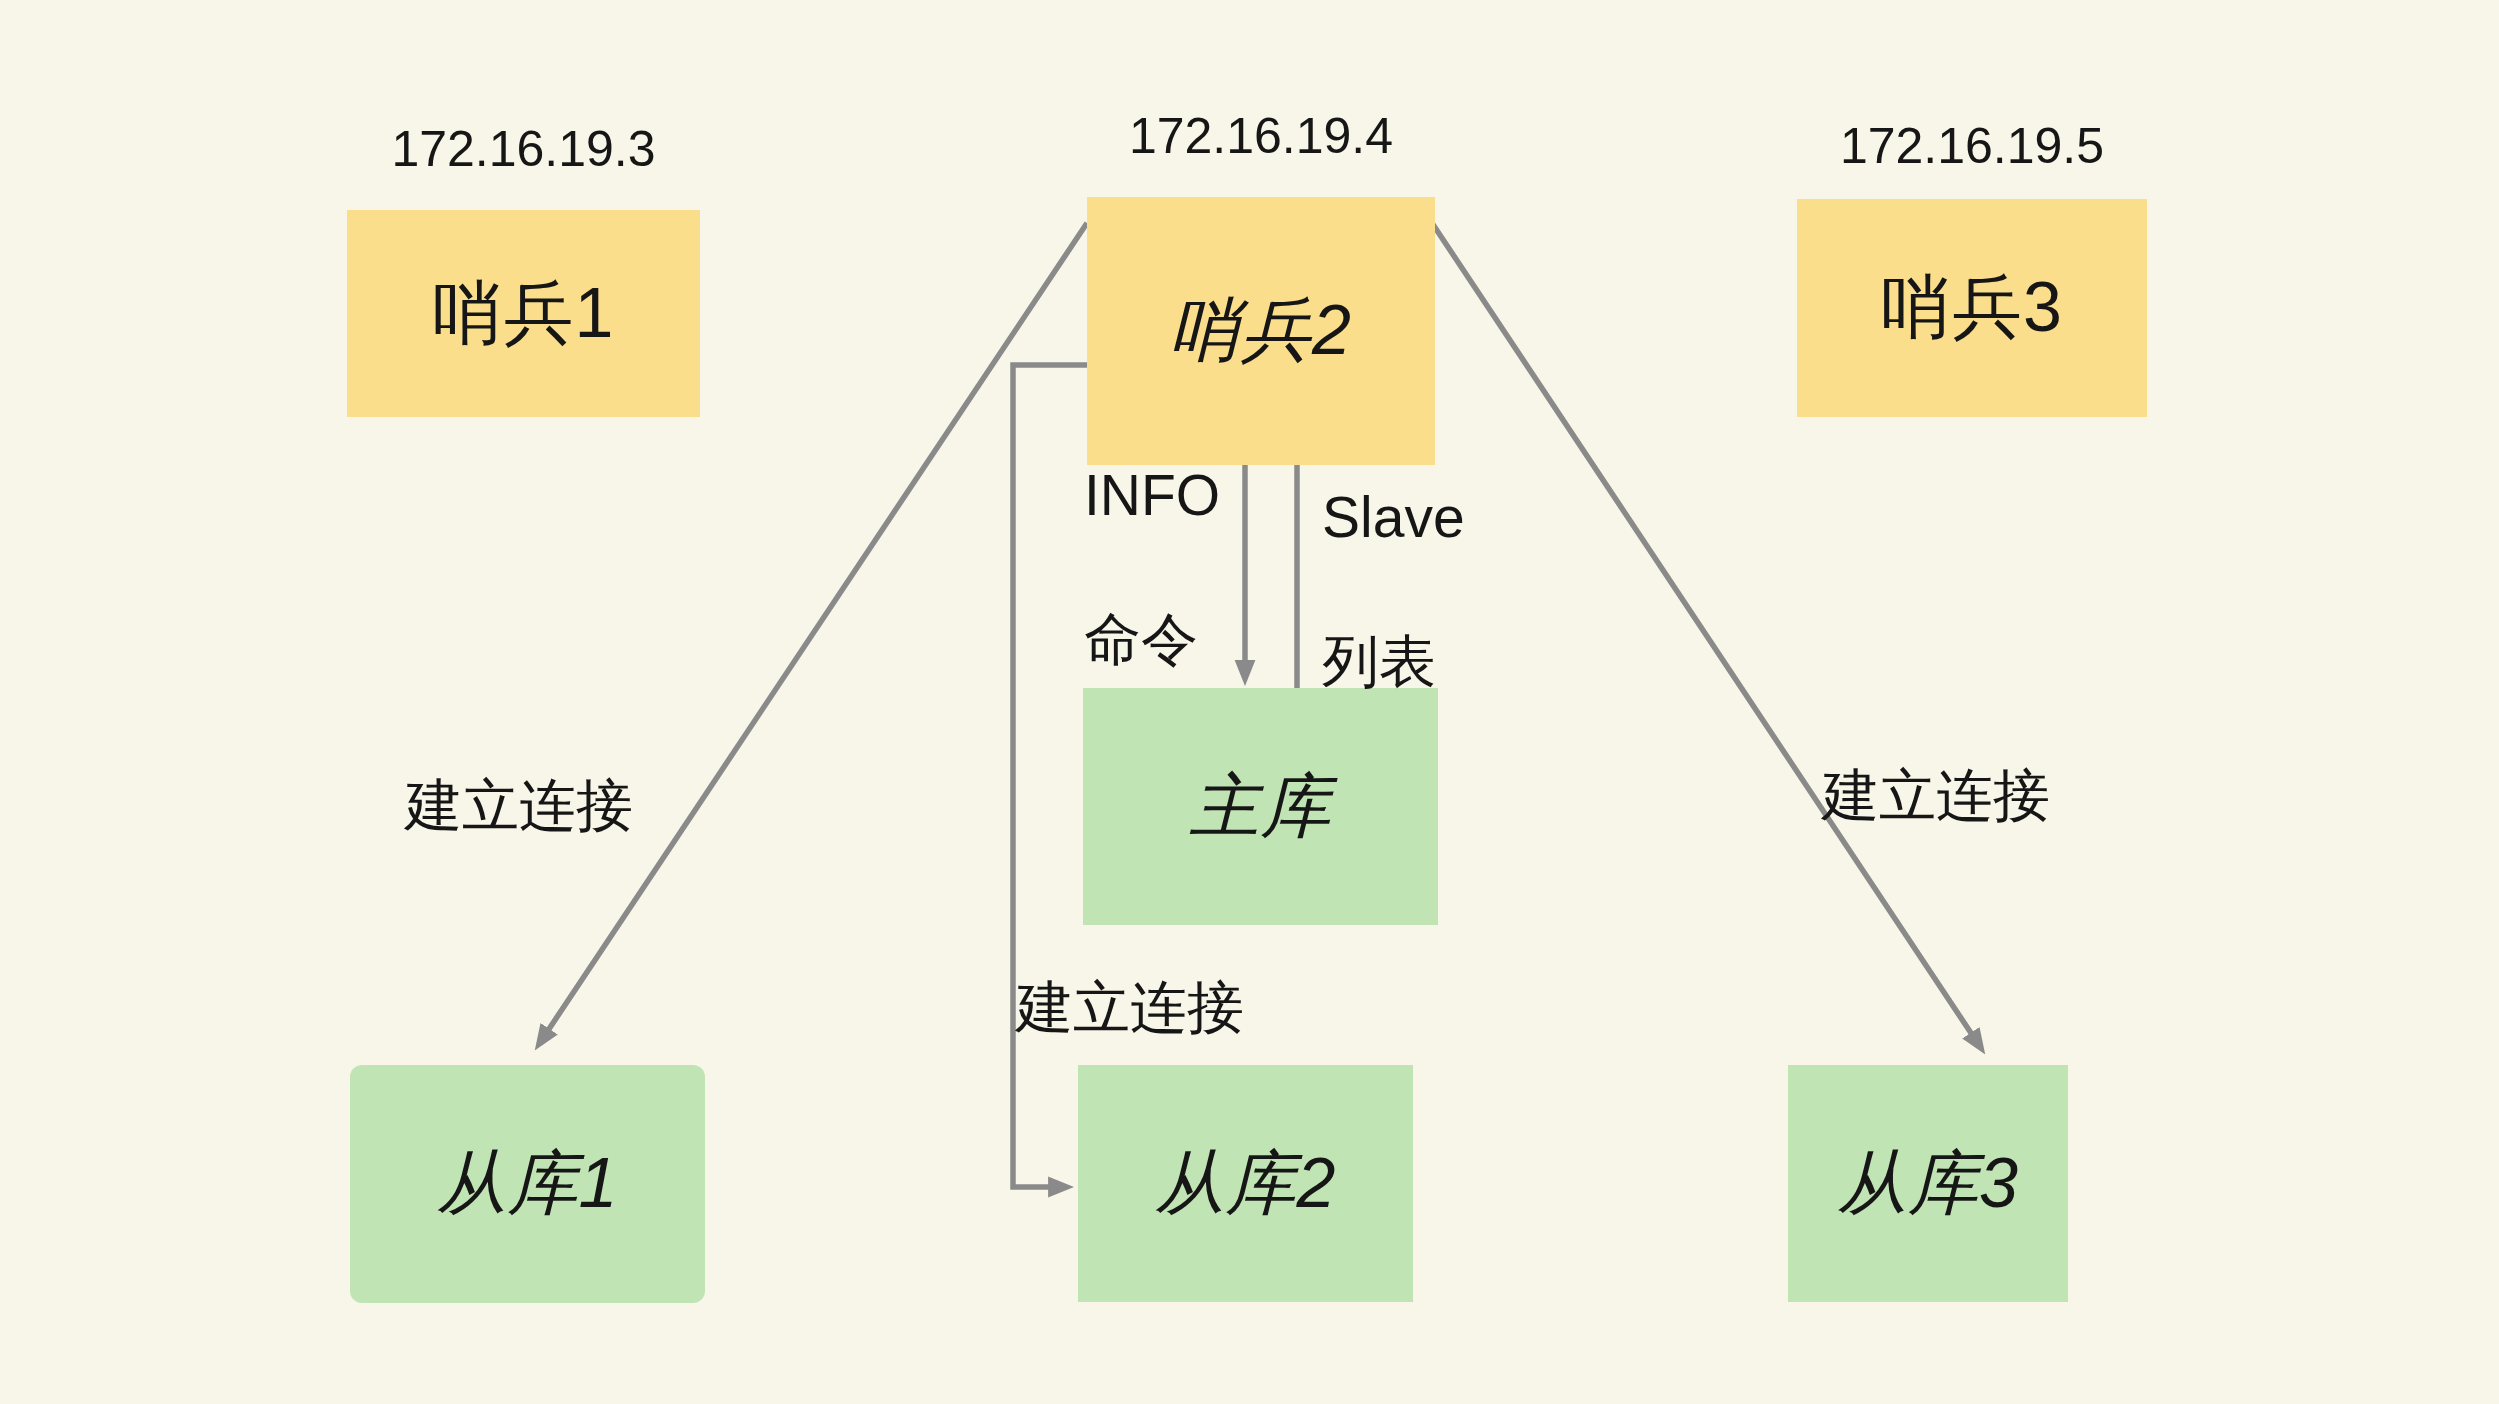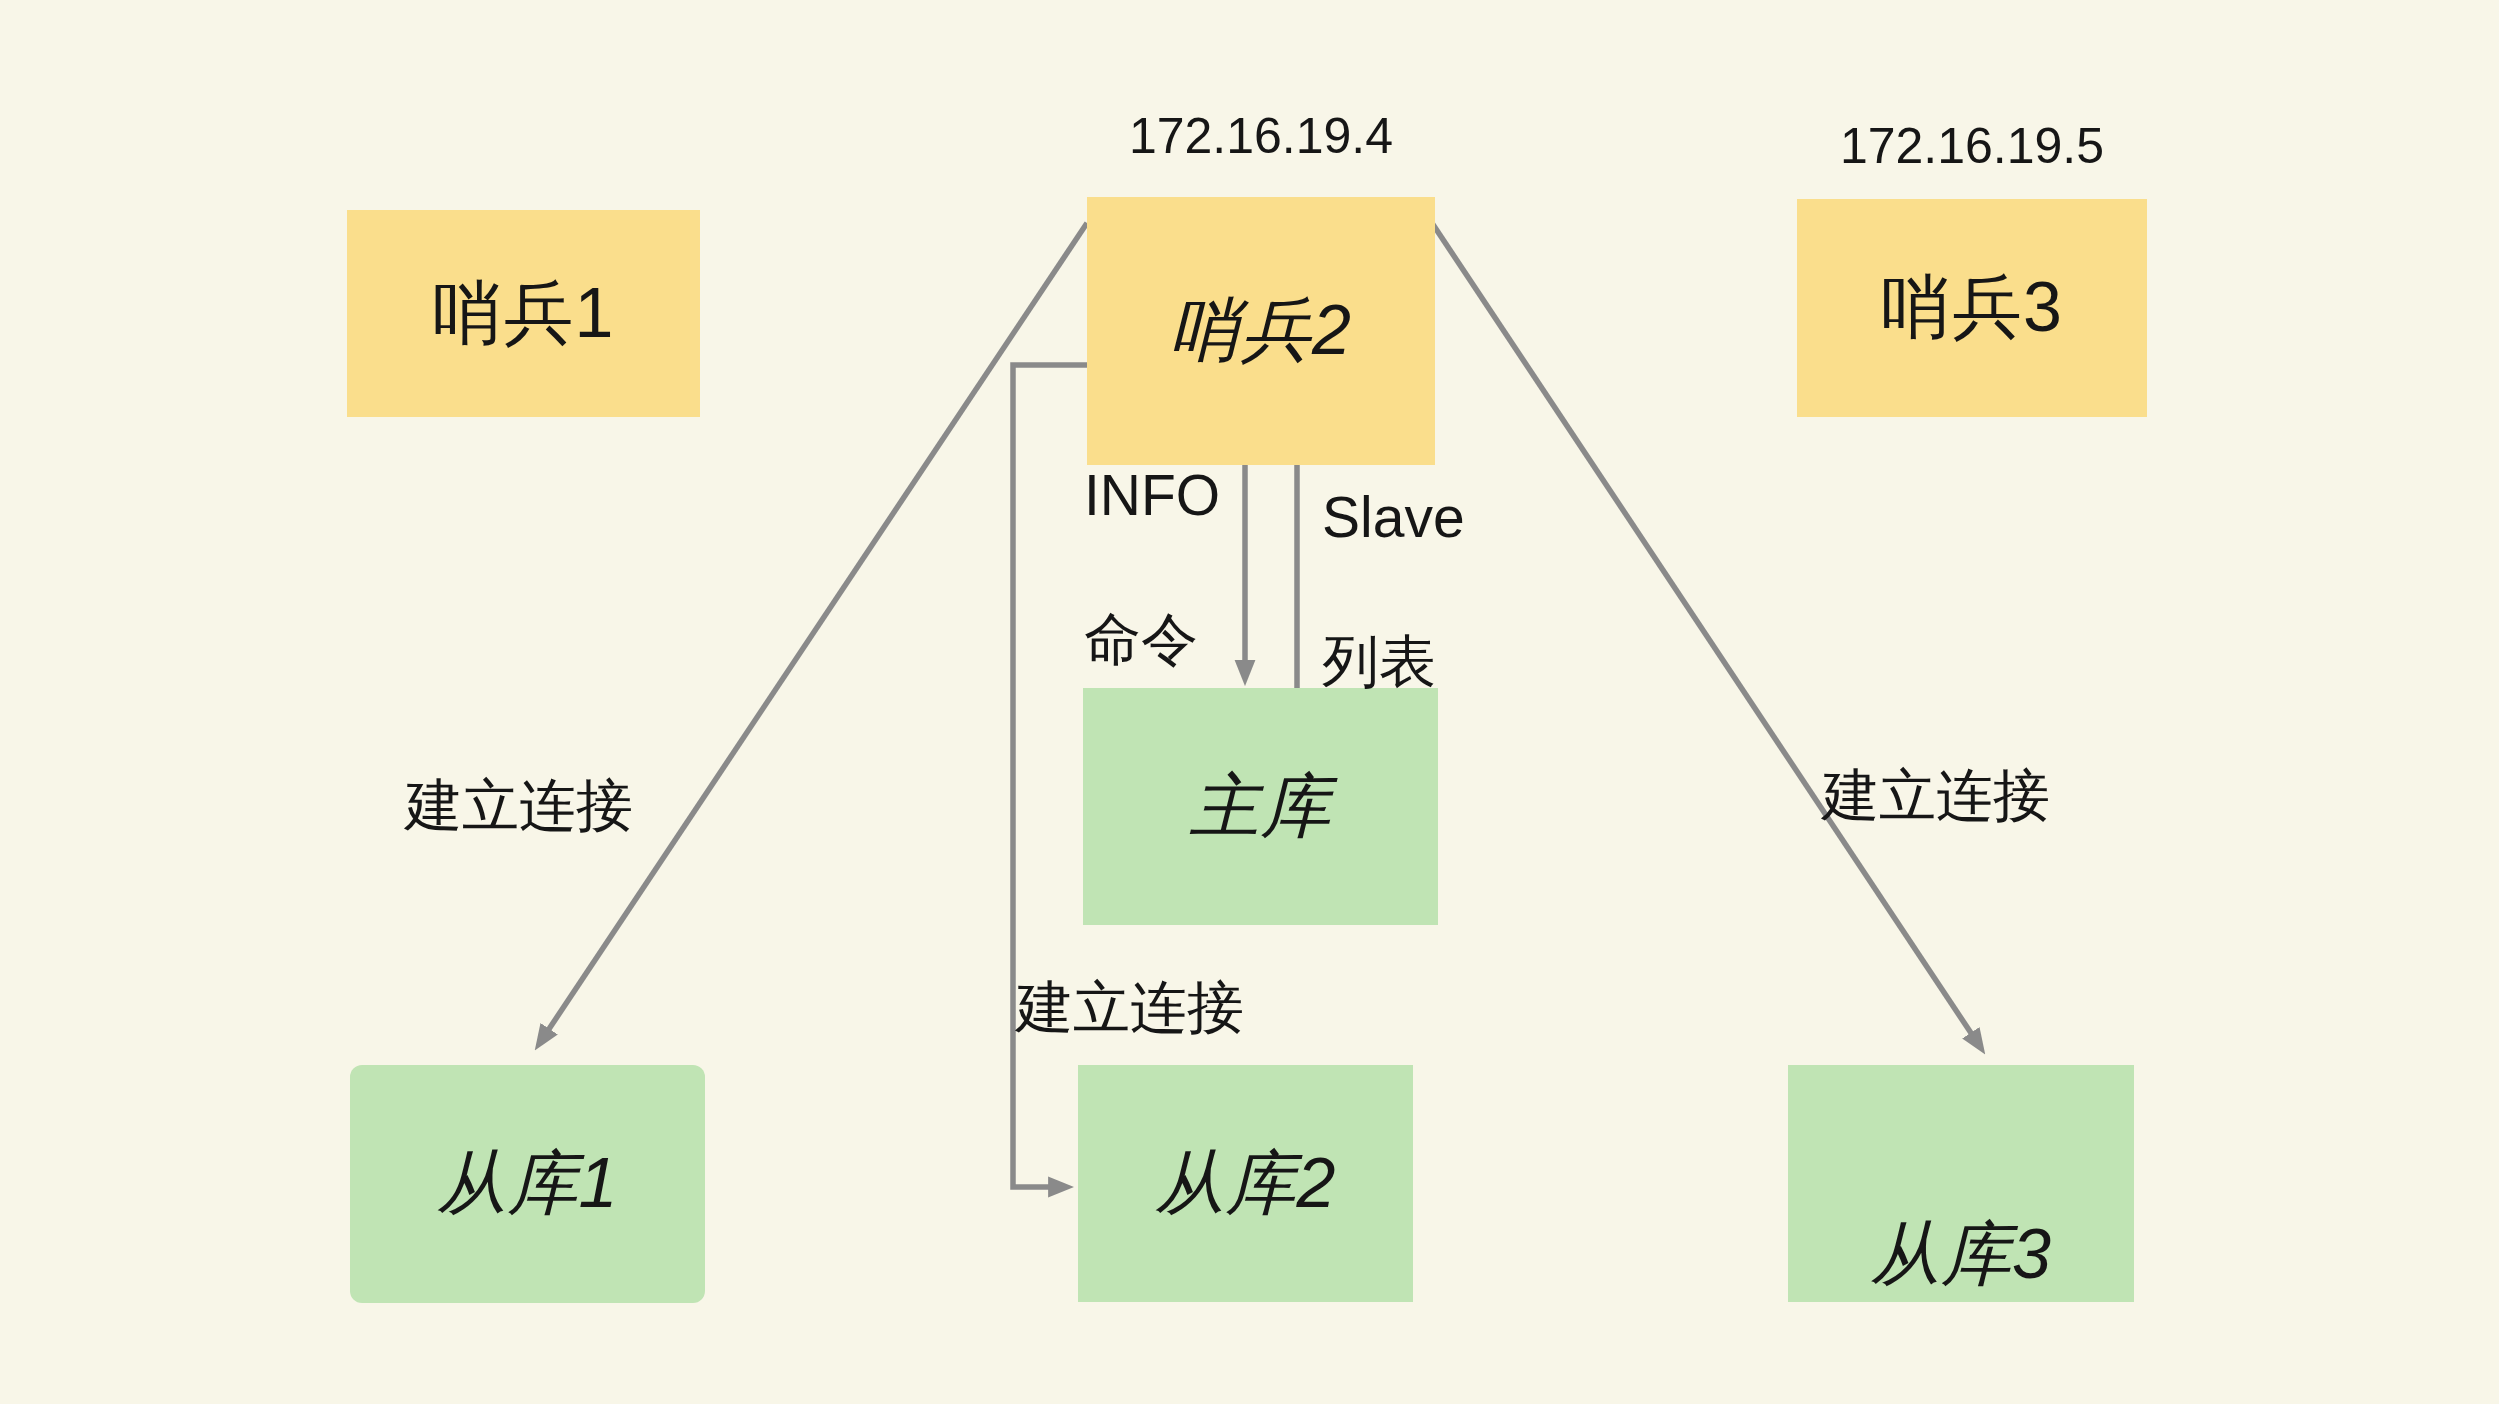--- a/index.html
+++ b/index.html
@@ -36,21 +36,21 @@
     letter-spacing: 1px;
   }
   .node.sentinel { background: var(--sentinel-fill); margin-top: 12px; }
   .node.db { background: var(--db-fill); font-style: italic; }
   #node-sentinel1 { left: 347px;  top: 198px; width: 353px; height: 207px; }
   #node-sentinel2 { left: 1087px; top: 185px; width: 348px; height: 268px; font-style: italic; }
   #node-sentinel3 { left: 1797px; top: 187px; width: 350px; height: 218px; }
   #node-master    { left: 1083px; top: 688px; width: 355px; height: 237px; }
   #node-slave1    { left: 350px;  top: 1065px; width: 355px; height: 238px; border-radius: 12px; }
   #node-slave2    { left: 1078px; top: 1065px; width: 335px; height: 237px; }
-  #node-slave3    { left: 1788px; top: 1065px; width: 346px; height: 237px; align-items: flex-end; }
+  #node-slave3    { left: 1788px; top: 1065px; width: 280px; height: 237px; }
 
   .ip-label {
     position: absolute;
     text-align: center;
     font-size: 50px;
     color: var(--text);
   }
   #ip-sentinel1 { left: 347px;  width: 353px; top: 120px; }
   #ip-sentinel2 { left: 1087px; width: 348px; top: 107px; }
   #ip-sentinel3 { left: 1797px; width: 350px; top: 117px; }
@@ -84,20 +84,21 @@
 
     <line class="edge" x1="1432" y1="223" x2="1973" y2="1036" marker-end="url(#arrowhead)"></line>
 
     <line class="edge" x1="1245" y1="405" x2="1245" y2="664" marker-end="url(#arrowhead)"></line>
 
     <line class="edge" x1="1297" y1="700" x2="1297" y2="434" marker-end="url(#arrowhead)"></line>
 
     <polyline class="edge" points="1087,365 1013,365 1013,1187 1052,1187" marker-end="url(#arrowhead)"></polyline>
   </svg>
 
+  <div class="ip-label" id="ip-sentinel1">172.16.19.3</div>
   <div class="ip-label" id="ip-sentinel2">172.16.19.4</div>
   <div class="ip-label" id="ip-sentinel3">172.16.19.5</div>
 
   <div class="node sentinel" id="node-sentinel1">
     <span>哨兵1</span>
   </div>
   <div class="node sentinel" id="node-sentinel2">
     <span>哨兵2</span>
   </div>
   <div class="node sentinel" id="node-sentinel3">

